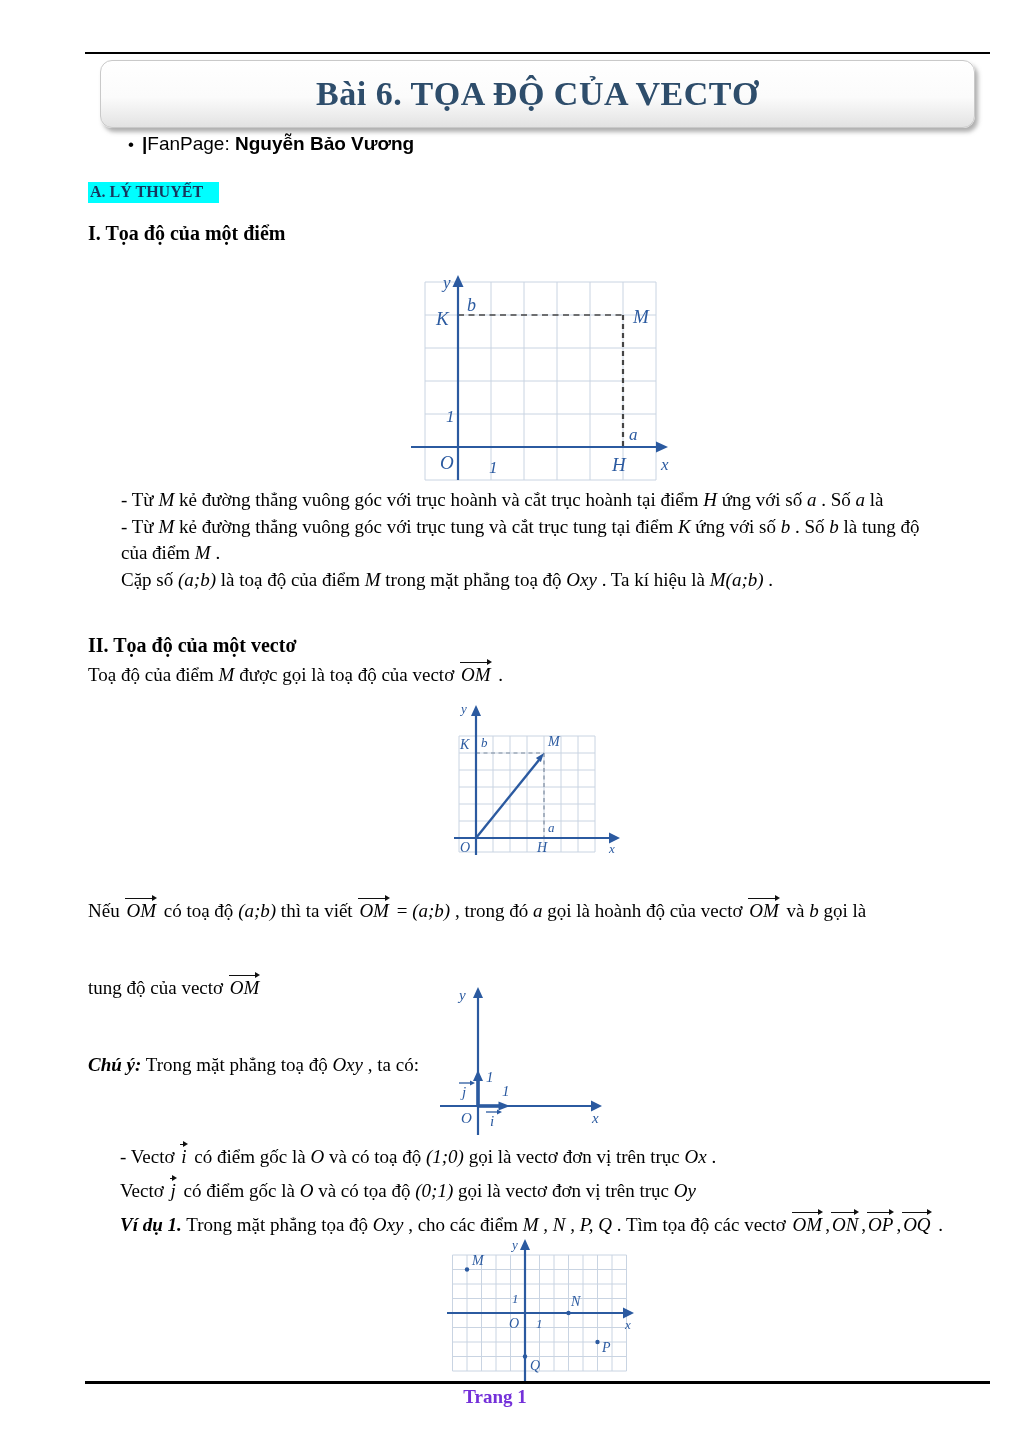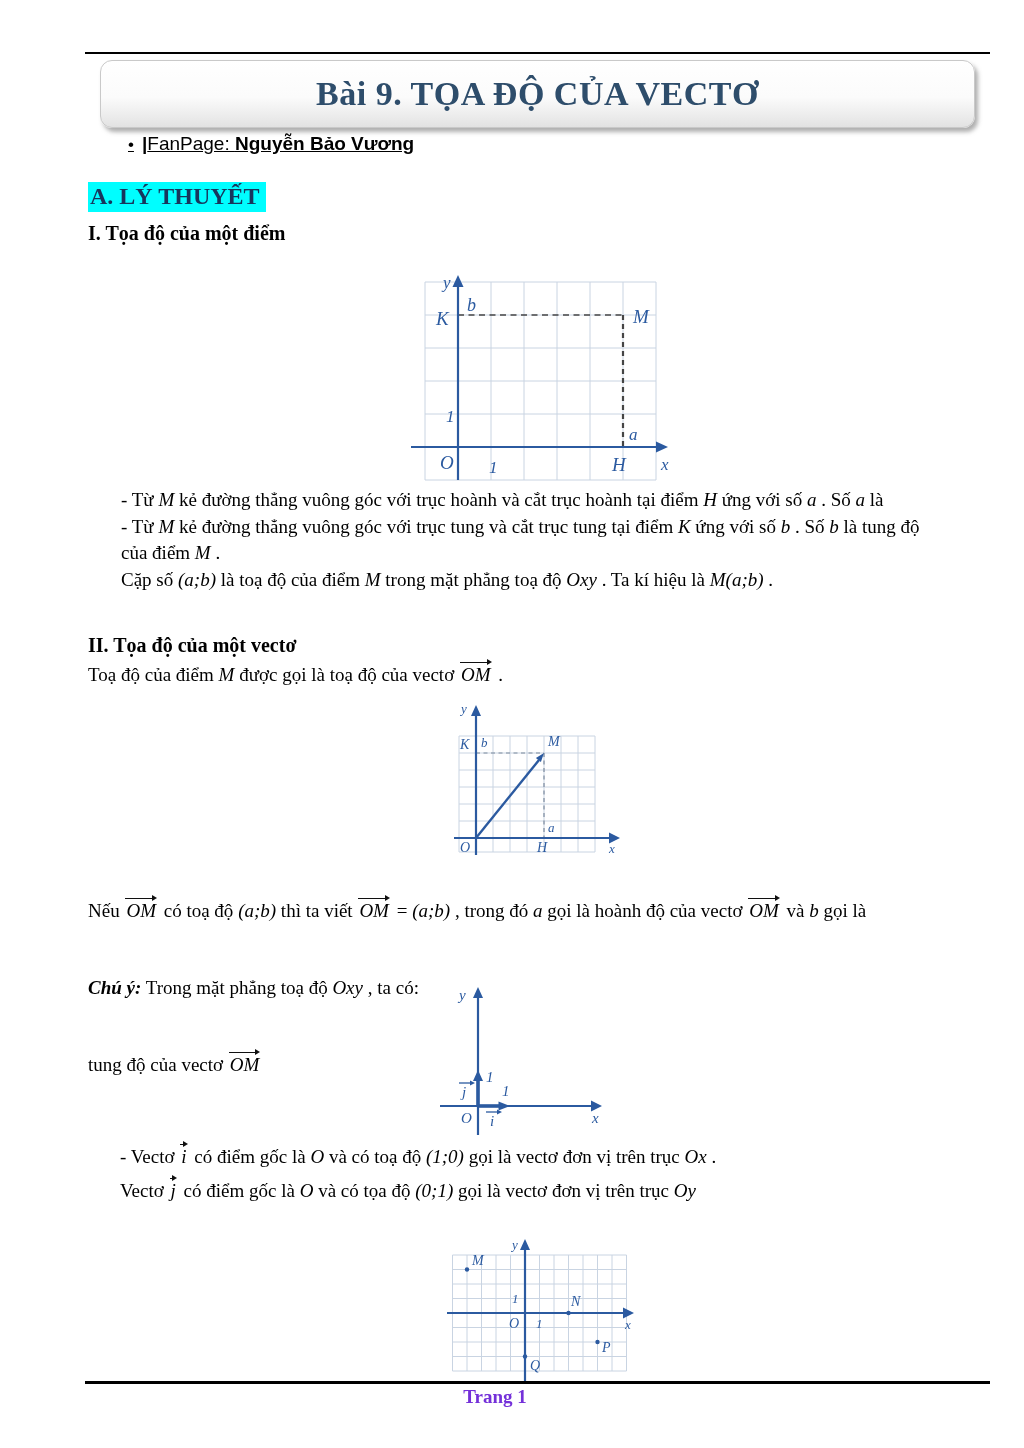--- a/index.html
+++ b/index.html
@@ -19,30 +19,30 @@
     box-shadow:3px 4px 4px rgba(110,110,110,.55);
     display:flex;align-items:center;justify-content:center;
   }
   .banner-title{
     font-size:34px;font-weight:700;color:var(--color-title,#2E4D6B);
     letter-spacing:.5px;white-space:nowrap;
   }
   
   .fanpage{
     left:128px;top:133px;font-family:"Liberation Sans","DejaVu Sans",sans-serif;
-    font-size:19px;white-space:nowrap;text-decoration:underline;
+    font-size:19px;white-space:nowrap;
   }
   .fanpage .bullet{font-size:17px;margin-right:8px;}
   .fanpage .pipe{font-weight:700;}
   .fanpage .name{font-weight:700;}
   
   .section-a{left:88px;top:183px;}
   .section-a span{
     background:var(--color-section-bg,#00FFFF);color:var(--color-section-fg,#17365D);
-    font-weight:700;font-size:24px;padding:1px 6px 3px 2px;white-space:nowrap;
+    font-weight:700;font-size:16px;padding:1px 16px 3px 2px;white-space:nowrap;
   }
   .h-black{font-weight:700;font-size:20px;white-space:nowrap;text-align:center;}
   
   .para{font-size:19px;}
   .para .line{white-space:nowrap;}
   .lh26 .line{height:26.6px;line-height:26.6px;margin-left:33px;}
   .lh33 .line{height:33px;line-height:33px;margin-top:44px;}
   .lh34 .line{height:34px;line-height:34px;}
   .it{font-style:italic;}
   .bd{font-weight:700;}
@@ -75,21 +75,21 @@
     left:0;top:1386px;width:990px;text-align:center;
     font-weight:700;font-size:19px;color:var(--color-page-number,#7430D9);
   }
 </style>
 </head>
 <body>
 
 <div class="abs rule" style="left:85px;top:52px;width:905px;height:2px;"></div>
 
 <div class="abs banner">
-  <div class="banner-title">Bài 9. TỌA ĐỘ CỦA VECTƠ</div>
+  <div class="banner-title">Bài 6. TỌA ĐỘ CỦA VECTƠ</div>
 </div>
 
 <div class="abs fanpage">
   <span class="bullet">•</span><span class="pipe">|</span><span>FanPage: </span><span class="name">Nguyễn Bảo Vương</span>
 </div>
 
 <div class="abs section-a">
   <span>A. LÝ THUYẾT</span>
 </div>
 
@@ -177,22 +177,22 @@
   <text class="lbl" x="29" y="47" font-size="13">b</text>
   <text class="lbl" x="96" y="46" font-size="14">M</text>
   <text class="lbl" x="96" y="132" font-size="13">a</text>
   <text class="lbl" x="8" y="152" font-size="14">O</text>
   <text class="lbl" x="85" y="152" font-size="14">H</text>
   <text class="lbl" x="157" y="153" font-size="13">x</text>
 </svg>
 
 <div class="abs para lh33" style="left:88px;top:850px;width:905px;">
   <div class="line">Nếu <span class="vec">OM</span> có toạ độ <span class="it">(a;b)</span> thì ta viết <span class="vec">OM</span> = <span class="it">(a;b)</span> , trong đó <span class="it">a</span> gọi là hoành độ của vectơ <span class="vec">OM</span> và <span class="it">b</span> gọi là</div>
+  <div class="line">tung độ của vectơ <span class="vec">OM</span></div>
   <div class="line"><span class="it bd">Chú ý:</span> Trong mặt phẳng toạ độ <span class="it">Oxy</span> , ta có:</div>
-  <div class="line">tung độ của vectơ <span class="vec">OM</span></div>
 </div>
 
 <svg class="abs fig" style="left:432px;top:983px;" width="215" height="158" viewBox="0 0 215 158">
   <line class="ax" x1="8" y1="123" x2="160" y2="123" stroke-width="2"></line>
   <polygon class="ah" points="159,117.5 170,123 159,128.5"></polygon>
   <line class="ax" x1="46" y1="152" x2="46" y2="13" stroke-width="2"></line>
   <polygon class="ah" points="41,15 46,4 51,15"></polygon>
   <line class="unit" x1="46" y1="123" x2="46" y2="97"></line>
   <polygon class="ah" points="41,98 46,87 51,98"></polygon>
   <line class="unit" x1="46" y1="123" x2="68" y2="123"></line>
@@ -206,20 +206,21 @@
   <text class="lbl" x="30" y="114" font-size="15">j</text>
   <text class="lbl" x="70" y="113" font-size="15">1</text>
   <text class="lbl" x="58" y="143" font-size="15">i</text>
   <text class="lbl" x="29" y="140" font-size="15">O</text>
   <text class="lbl" x="160" y="140" font-size="15">x</text>
 </svg>
 
 <div class="abs para lh34" style="left:88px;top:1140px;width:905px;margin-left:32px;">
   <div class="line">- Vectơ <span class="vec">i</span> có điểm gốc là <span class="it">O</span> và có toạ độ <span class="it">(1;0)</span> gọi là vectơ đơn vị trên trục <span class="it">Ox</span> .</div>
   <div class="line">Vectơ <span class="vec">j</span> có điểm gốc là <span class="it">O</span> và có tọa độ <span class="it">(0;1)</span> gọi là vectơ đơn vị trên trục <span class="it">Oy</span></div>
+  <div class="line"><span class="it bd">Ví dụ 1.</span> Trong mặt phẳng tọa độ <span class="it">Oxy</span> , cho các điểm <span class="it">M , N , P, Q</span> . Tìm tọa độ các vectơ <span class="vec">OM</span>,<span class="vec">ON</span>,<span class="vec">OP</span>,<span class="vec">OQ</span> .</div>
 </div>
 
 <svg class="abs fig" style="left:446px;top:1237px;" width="192" height="152" viewBox="0 0 192 152">
   <g>
     <line class="gl" x1="6.5" y1="18" x2="6.5" y2="134"></line>
       <line class="gl" x1="21" y1="18" x2="21" y2="134"></line>
     <line class="gl" x1="35.5" y1="18" x2="35.5" y2="134"></line>
       <line class="gl" x1="50" y1="18" x2="50" y2="134"></line>
     <line class="gl" x1="64.5" y1="18" x2="64.5" y2="134"></line>
       <line class="gl" x1="79" y1="18" x2="79" y2="134"></line>

